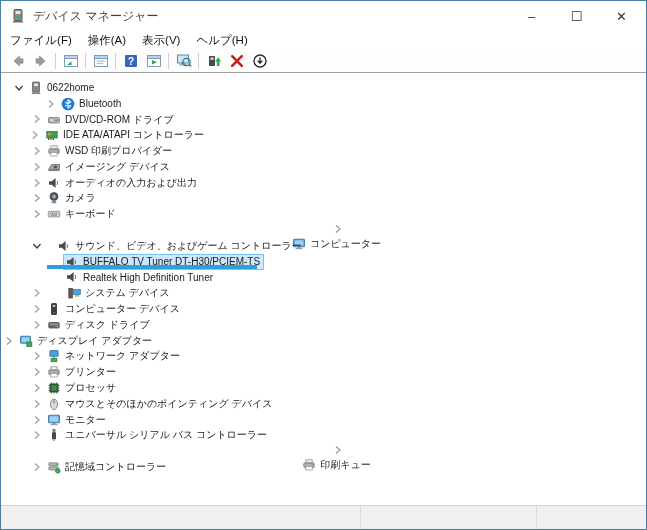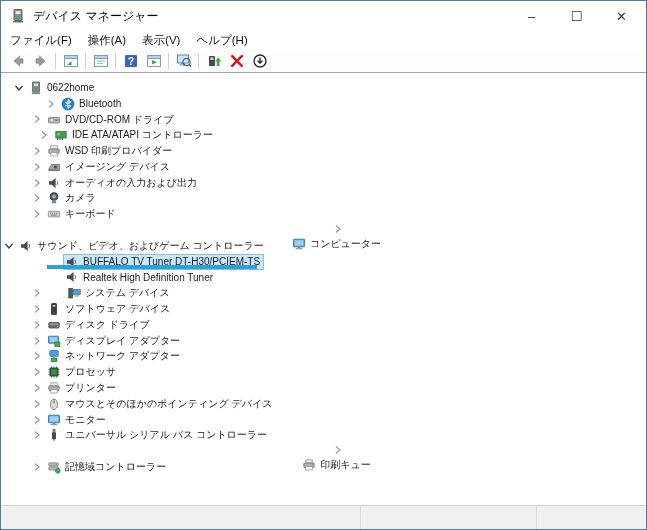--- a/index.html
+++ b/index.html
@@ -5,21 +5,21 @@
   * { margin:0; padding:0; box-sizing:border-box; }
   html,body { background:#fff; }
   body { font-family:"Liberation Sans","DejaVu Sans",sans-serif; }
   .window {
     position:relative; width:647px; height:530px;
     border:1px solid #4a7c9e; background:#fff; overflow:hidden;
   }
   
   .titlebar { height:30px; display:flex; align-items:center; padding-left:9px; background:#fff; }
   .titlebar .app-icon { width:16px; height:16px; margin-right:7px; flex:0 0 auto; }
-  .titlebar .title { font-size:12px; color:#000000; }
+  .titlebar .title { font-size:12px; color:#404040; }
   .win-controls { margin-left:auto; display:flex; height:100%; }
   .win-btn { width:45px; height:100%; display:flex; align-items:center; justify-content:center;
              font-size:13px; color:#333; cursor:default; }
   .win-btn.close { margin-right:2px; }
   
   .menubar { height:19px; display:flex; align-items:center; padding-left:1px; background:#fff; font-size:11.5px; color:#111; }
   .menu-item { padding:2px 8px; }
   
   .toolbar { height:23px; display:flex; align-items:center; padding-left:5px;
              background:#fdfdfd; border-bottom:1px solid #a3a3a3; }
@@ -208,21 +208,21 @@
           <span class="dev-icon">
             <svg width="14" height="14" viewBox="0 0 14 14">
               <rect x="1.5" y="4.5" width="11" height="5.5" rx="0.8" fill="#b9b9b9" stroke="#7e7e7e" stroke-width="0.8"></rect>
               <circle cx="4.8" cy="7.2" r="2" fill="#e3e3e3" stroke="#8a8a8a" stroke-width="0.7"></circle>
               <rect x="8" y="6.6" width="3.3" height="1.1" fill="#6e6e6e"></rect>
             </svg>
           </span>
           <span>DVD/CD-ROM ドライブ</span>
         </span>
       </div>
-      <div class="tree-row" style="padding-left: 35px; text-align: center;">
+      <div class="tree-row" style="padding-left: 26px; text-align: center;">
         <span class="chevron">
           <svg width="14" height="14" viewBox="0 0 14 14">
             <path d="M5 3.5 L9 7 L5 10.5" fill="none" stroke="#9a9a9a" stroke-width="1.2"></path>
           </svg>
         </span>
         <span class="row-content">
           <span class="dev-icon">
             <svg width="14" height="14" viewBox="0 0 14 14">
               <rect x="1.8" y="3.5" width="10.4" height="6.5" fill="#3f9e54" stroke="#2d7d3d" stroke-width="0.8"></rect>
               <rect x="3" y="10" width="1.2" height="2" fill="#555"></rect>
@@ -333,21 +333,21 @@
             <svg width="14" height="14" viewBox="0 0 14 14">
               <rect x="1.5" y="2.2" width="11" height="7.6" rx="0.6" fill="#4aa3e0" stroke="#2d6f9e" stroke-width="0.8"></rect>
               <rect x="2.6" y="3.3" width="8.8" height="5.4" fill="#9fd0f0"></rect>
               <rect x="5.6" y="9.8" width="2.8" height="1.2" fill="#8a8a8a"></rect>
               <rect x="3.6" y="11" width="6.8" height="1.2" fill="#9a9a9a"></rect>
             </svg>
           </span>
           <span>コンピューター</span>
         </span>
       </div>
-      <div class="tree-row" style="">
+      <div class="tree-row" style="padding-left: 28px; gap: 10px;">
         <span class="chevron">
           <svg width="14" height="14" viewBox="0 0 14 14">
             <path d="M3.5 5 L7 9 L10.5 5" fill="none" stroke="#3c3c3c" stroke-width="1.3"></path>
           </svg>
         </span>
         <span class="row-content">
           <span class="dev-icon">
             <svg width="14" height="14" viewBox="0 0 14 14">
               <polygon points="2,5.3 4.8,5.3 8.6,2 8.6,12 4.8,8.7 2,8.7" fill="#4a4a4a"></polygon>
               <path d="M10 5 Q11.3 7 10 9" fill="none" stroke="#6e6e6e" stroke-width="1"></path>
@@ -405,41 +405,41 @@
           </svg>
         </span>
         <span class="row-content">
           <span class="dev-icon">
             <svg width="14" height="14" viewBox="0 0 14 14">
               <rect x="4.5" y="1.5" width="5" height="11" rx="0.6" fill="#3b3b3b" stroke="#222222" stroke-width="0.7"></rect>
               <rect x="5.7" y="3" width="2.6" height="1.8" fill="#bcd4ea"></rect>
               <circle cx="7" cy="10.5" r="0.8" fill="#7a7a7a"></circle>
             </svg>
           </span>
-          <span>ソフトウェア デバイス</span>
+          <span>コンピューター デバイス</span>
         </span>
       </div>
       <div class="tree-row" style="padding-left: 28px;">
         <span class="chevron">
           <svg width="14" height="14" viewBox="0 0 14 14">
             <path d="M5 3.5 L9 7 L5 10.5" fill="none" stroke="#9a9a9a" stroke-width="1.2"></path>
           </svg>
         </span>
         <span class="row-content">
           <span class="dev-icon">
             <svg width="14" height="14" viewBox="0 0 14 14">
               <rect x="1.8" y="4.5" width="10.4" height="5.5" rx="0.8" fill="#6e6e6e" stroke="#4a4a4a" stroke-width="0.8"></rect>
               <rect x="2.8" y="5.5" width="8.4" height="1.4" fill="#9a9a9a"></rect>
               <circle cx="10.6" cy="8.6" r="0.7" fill="#cfcfcf"></circle>
             </svg>
           </span>
           <span>ディスク ドライブ</span>
         </span>
       </div>
-      <div class="tree-row" style="padding-left: 28px;">
+      <div class="tree-row" style="">
         <span class="chevron">
           <svg width="14" height="14" viewBox="0 0 14 14">
             <path d="M5 3.5 L9 7 L5 10.5" fill="none" stroke="#9a9a9a" stroke-width="1.2"></path>
           </svg>
         </span>
         <span class="row-content">
           <span class="dev-icon">
             <svg width="14" height="14" viewBox="0 0 14 14">
               <rect x="1.5" y="2.2" width="10" height="7" rx="0.6" fill="#4aa3e0" stroke="#2d6f9e" stroke-width="0.8"></rect>
               <rect x="2.6" y="3.3" width="7.8" height="4.8" fill="#9fd0f0"></rect>
@@ -457,55 +457,55 @@
         </span>
         <span class="row-content">
           <span class="dev-icon">
             <svg width="14" height="14" viewBox="0 0 14 14">
               <rect x="2.8" y="1.5" width="8.4" height="5.8" rx="0.6" fill="#4aa3e0" stroke="#2d6f9e" stroke-width="0.8"></rect>
               <rect x="6.4" y="7.3" width="1.2" height="2" fill="#6e6e6e"></rect>
               <rect x="4.2" y="9.3" width="5.6" height="3.4" fill="#3fae5a" stroke="#2d7d3d" stroke-width="0.8"></rect>
             </svg>
           </span>
           <span>ネットワーク アダプター</span>
-        </span>
-      </div>
-      <div class="tree-row" style="padding-left: 28px;">
-        <span class="chevron">
-          <svg width="14" height="14" viewBox="0 0 14 14">
-            <path d="M5 3.5 L9 7 L5 10.5" fill="none" stroke="#9a9a9a" stroke-width="1.2"></path>
-          </svg>
-        </span>
-        <span class="row-content">
-          <span class="dev-icon">
-            <svg width="14" height="14" viewBox="0 0 14 14">
-              <rect x="3" y="3" width="8" height="8" fill="#2f6b38" stroke="#1f4a26" stroke-width="0.9"></rect>
-              <rect x="4.6" y="4.6" width="4.8" height="4.8" fill="#3f8a4c"></rect>
-              <path d="M4.5 1.4 V3 M7 1.4 V3 M9.5 1.4 V3 M4.5 11 V12.6 M7 11 V12.6 M9.5 11 V12.6 M1.4 4.5 H3 M1.4 7 H3 M1.4 9.5 H3 M11 4.5 H12.6 M11 7 H12.6 M11 9.5 H12.6" stroke="#555555" stroke-width="0.8"></path>
-            </svg>
-          </span>
-          <span>プロセッサ</span>
         </span>
       </div>
       <div class="tree-row" style="padding-left: 28px;">
         <span class="chevron">
           <svg width="14" height="14" viewBox="0 0 14 14">
             <path d="M5 3.5 L9 7 L5 10.5" fill="none" stroke="#9a9a9a" stroke-width="1.2"></path>
           </svg>
         </span>
         <span class="row-content">
           <span class="dev-icon">
             <svg width="14" height="14" viewBox="0 0 14 14">
               <rect x="3.8" y="1.8" width="6.4" height="3.2" fill="#ececec" stroke="#8a8a8a" stroke-width="0.7"></rect>
               <rect x="1.8" y="5" width="10.4" height="4.5" rx="0.8" fill="#b0b0b0" stroke="#757575" stroke-width="0.8"></rect>
               <rect x="3.8" y="8.4" width="6.4" height="3.6" fill="#ffffff" stroke="#8a8a8a" stroke-width="0.7"></rect>
               <circle cx="10.8" cy="6.4" r="0.6" fill="#3fae5a"></circle>
             </svg>
           </span>
           <span>プリンター</span>
+        </span>
+      </div>
+      <div class="tree-row" style="padding-left: 28px;">
+        <span class="chevron">
+          <svg width="14" height="14" viewBox="0 0 14 14">
+            <path d="M5 3.5 L9 7 L5 10.5" fill="none" stroke="#9a9a9a" stroke-width="1.2"></path>
+          </svg>
+        </span>
+        <span class="row-content">
+          <span class="dev-icon">
+            <svg width="14" height="14" viewBox="0 0 14 14">
+              <rect x="3" y="3" width="8" height="8" fill="#2f6b38" stroke="#1f4a26" stroke-width="0.9"></rect>
+              <rect x="4.6" y="4.6" width="4.8" height="4.8" fill="#3f8a4c"></rect>
+              <path d="M4.5 1.4 V3 M7 1.4 V3 M9.5 1.4 V3 M4.5 11 V12.6 M7 11 V12.6 M9.5 11 V12.6 M1.4 4.5 H3 M1.4 7 H3 M1.4 9.5 H3 M11 4.5 H12.6 M11 7 H12.6 M11 9.5 H12.6" stroke="#555555" stroke-width="0.8"></path>
+            </svg>
+          </span>
+          <span>プロセッサ</span>
         </span>
       </div>
       <div class="tree-row" style="padding-left: 28px;">
         <span class="chevron">
           <svg width="14" height="14" viewBox="0 0 14 14">
             <path d="M5 3.5 L9 7 L5 10.5" fill="none" stroke="#9a9a9a" stroke-width="1.2"></path>
           </svg>
         </span>
         <span class="row-content">
           <span class="dev-icon">

